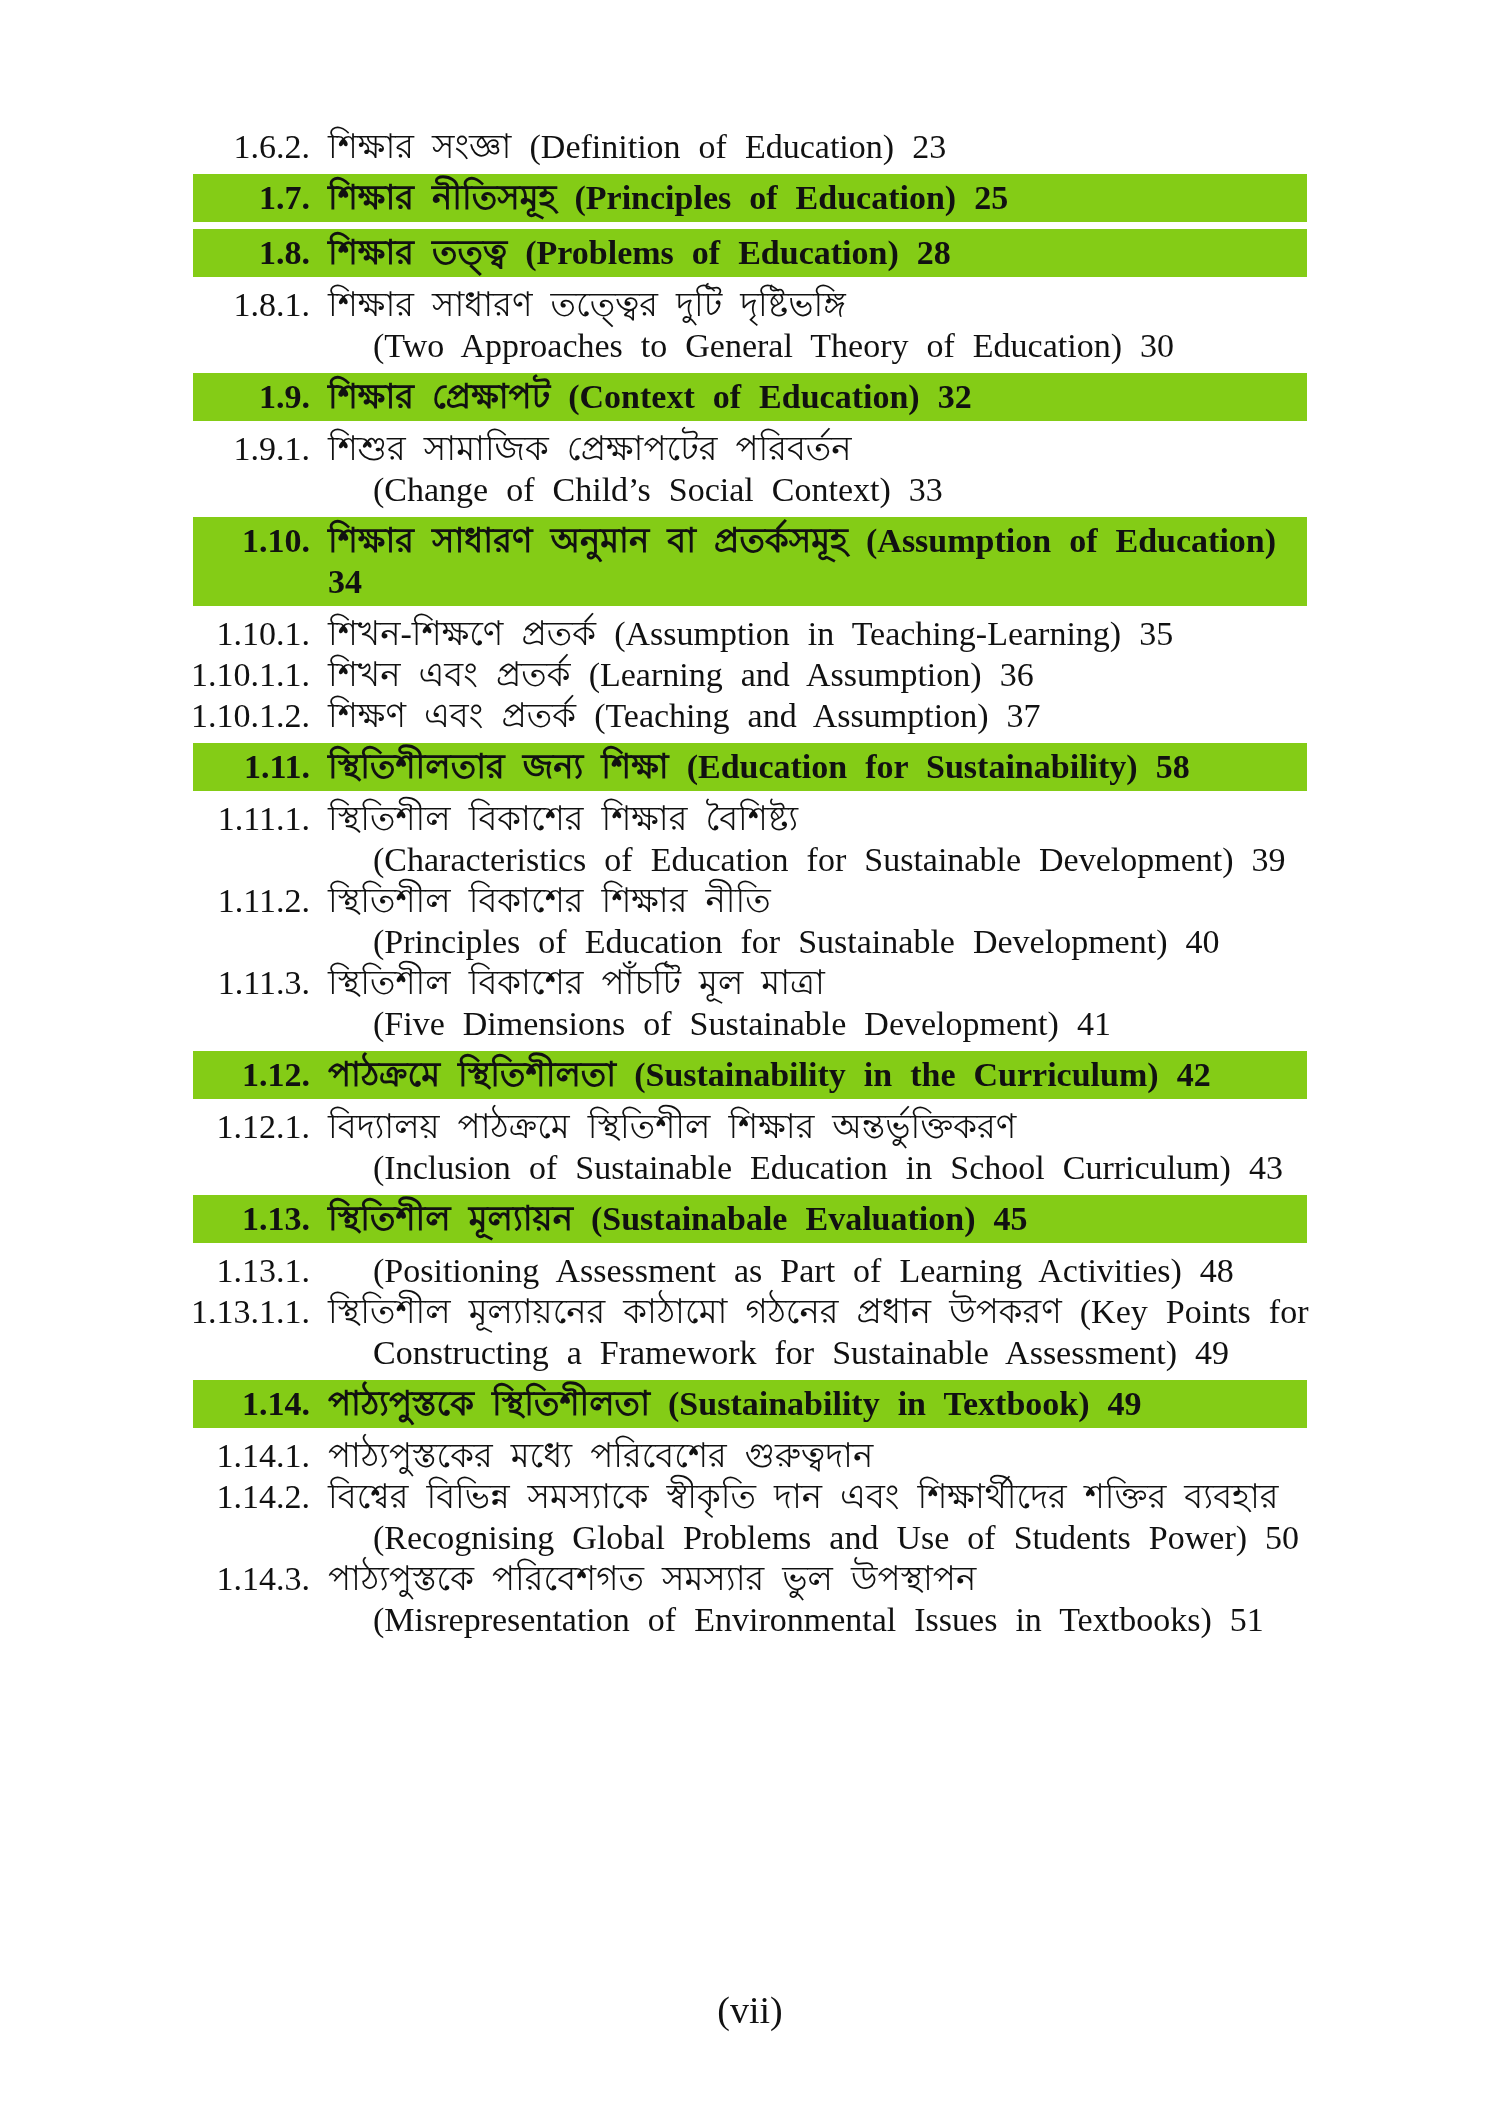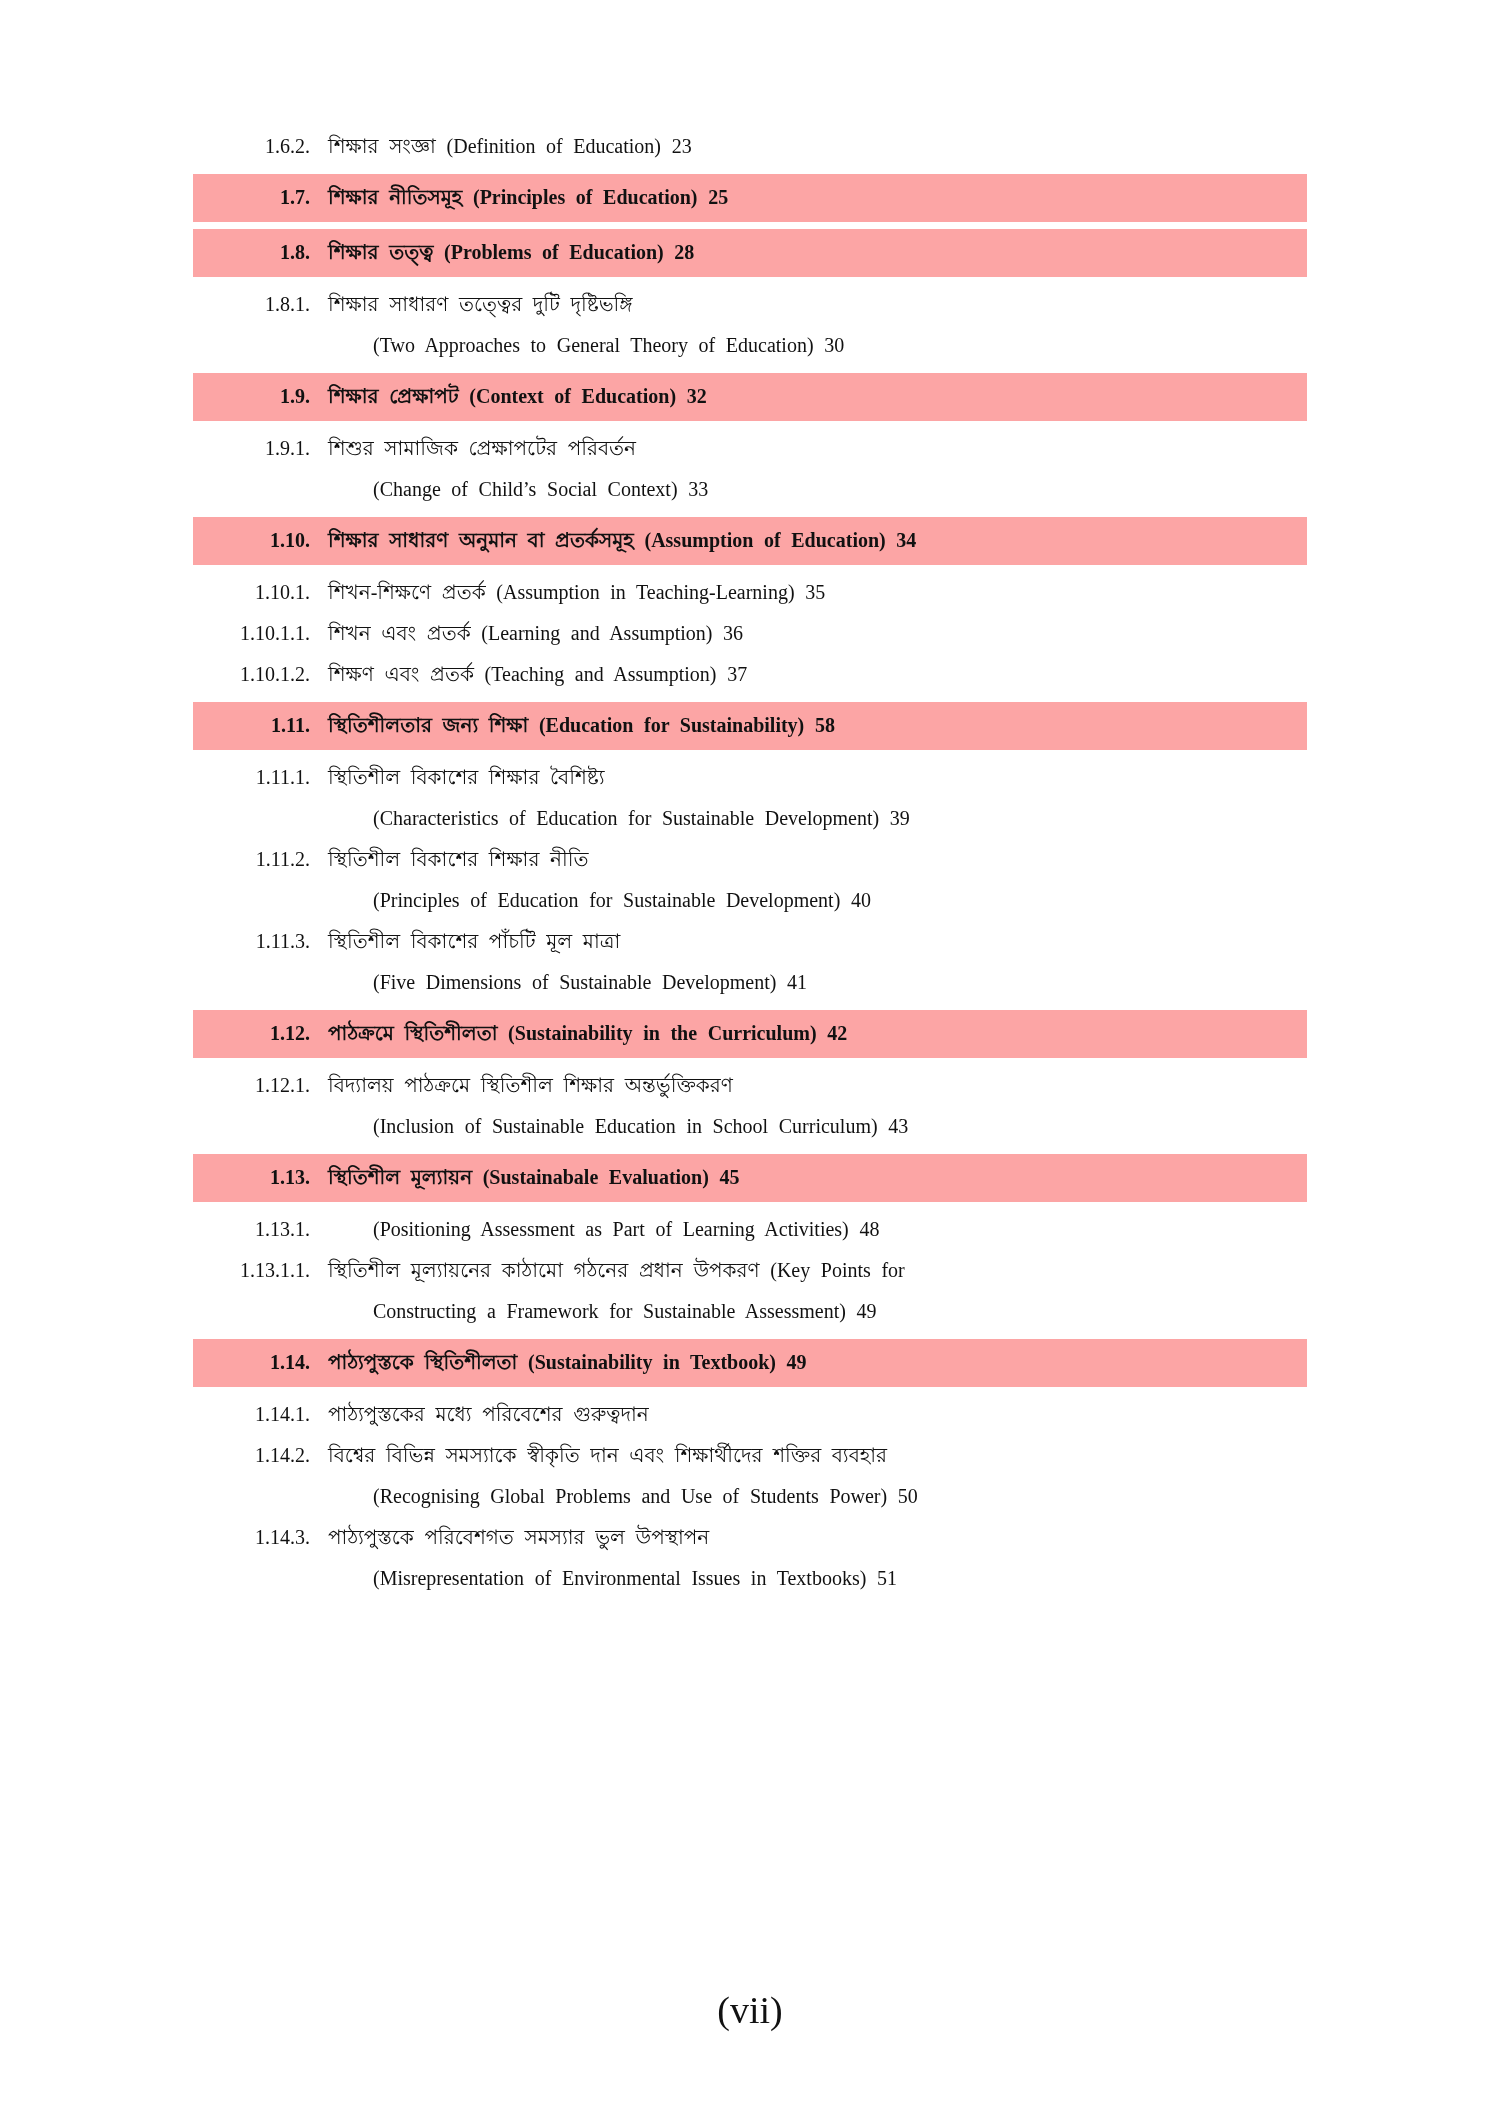--- a/index.html
+++ b/index.html
@@ -15,42 +15,42 @@
     color: #111111;
     overflow: hidden;
   }
   .page {
     position: absolute;
     left: 95px;
     top: 126px;
     width: 1290px;
   }
   .toc-list {
-    font-size: 20px;
+    font-size: 34px;
     line-height: 41px;
     word-spacing: 0.28em;
   }
   .row {
     display: flex;
     align-items: baseline;
   }
   .row .num {
     flex: none;
     width: 215px;
     text-align: right;
   }
   .row .body {
     flex: 1;
     margin-left: 18px;
     font-family: Liberation Serif, serif;
   }
   .row.bar {
     margin: 7px 0 7px 98px;
     width: 1114px;
-    background: #fca5a5;
+    background: #84cc16;
     padding: 3px 0 4px 0;
     font-weight: bold;
   }
   .row.bar .num {
     width: 117px;
   }
   .line2 {
     display: block;
     margin-left: 45px;
   }

